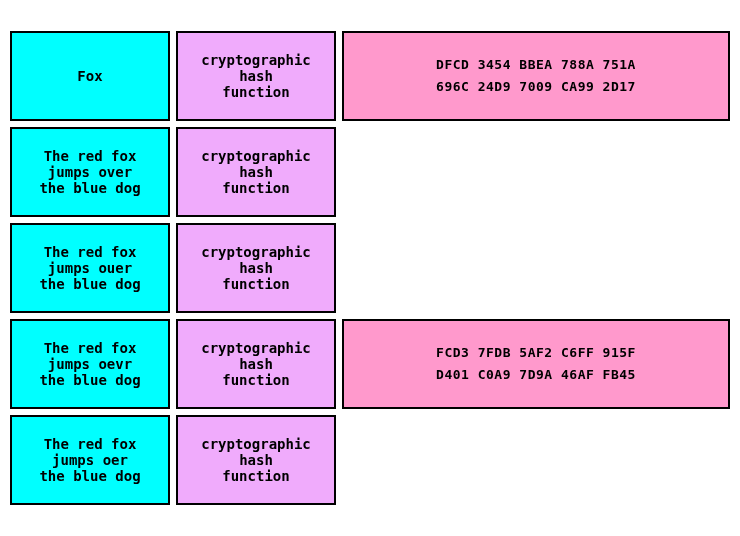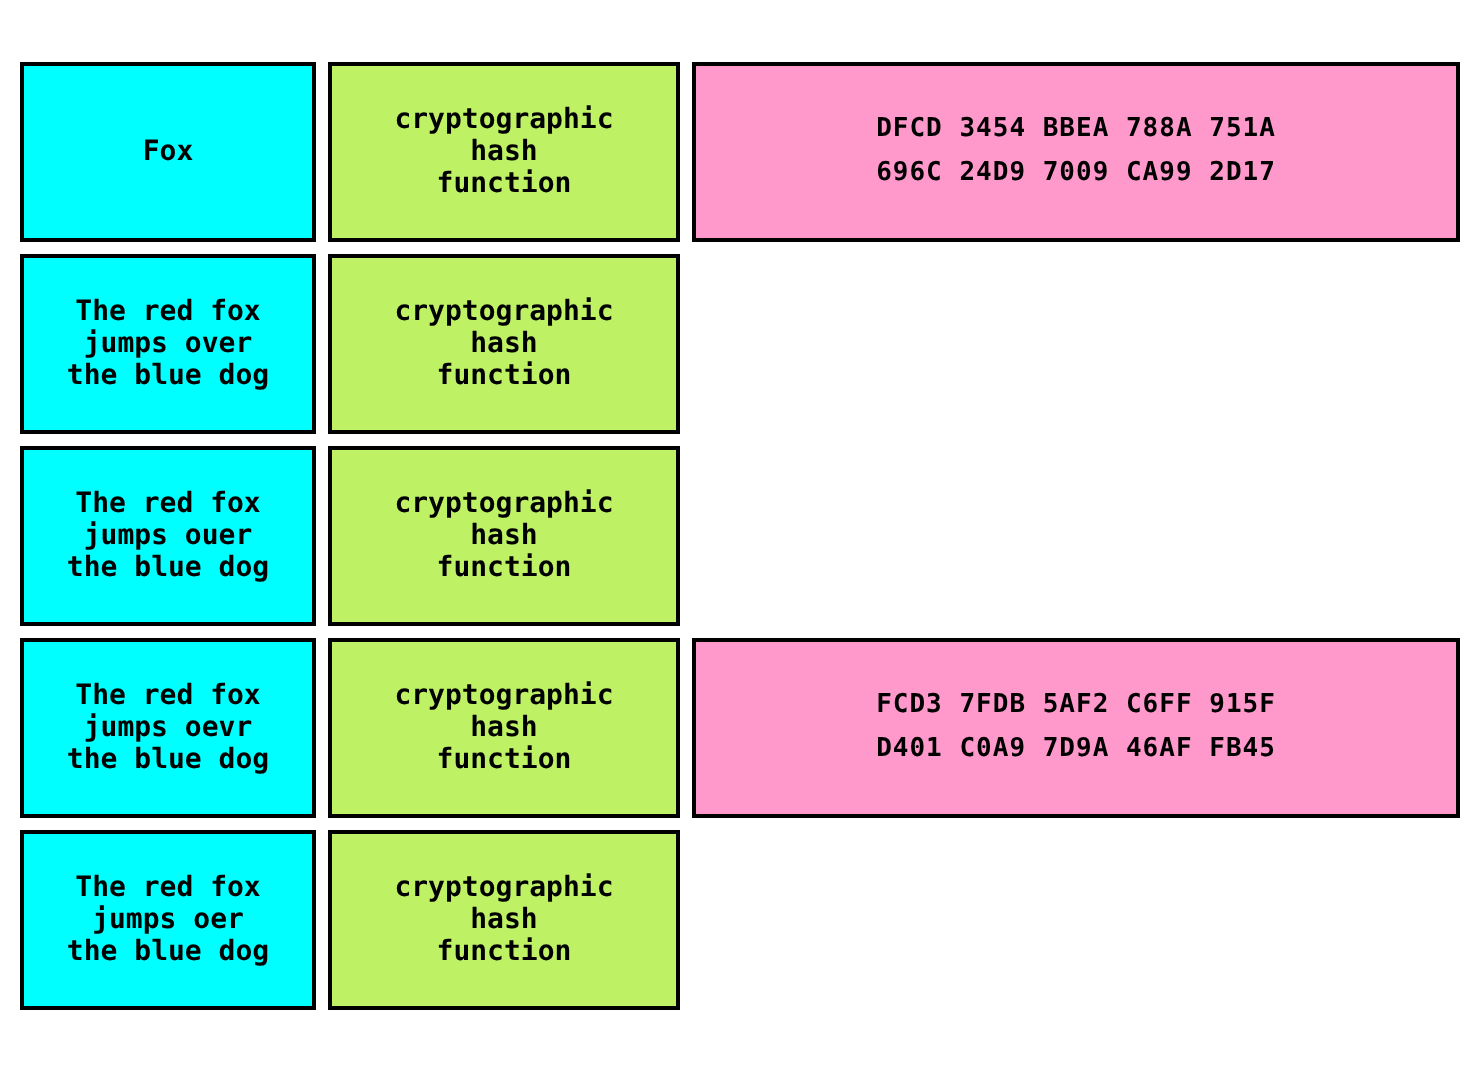--- a/index.html
+++ b/index.html
@@ -22,35 +22,35 @@
     }
     .row {
       display: flex;
       flex-direction: row;
       align-items: stretch;
       gap: 6px;
     }
     .input-box {
       background: #00FFFF;
       border: 2px solid #000;
-      width: 148px;
+      width: 160px;
       min-height: 90px;
       display: flex;
       align-items: center;
       justify-content: center;
       text-align: center;
       font-size: 14px;
       font-weight: bold;
       padding: 6px;
       flex-shrink: 0;
     }
     .hash-box {
-      background: #bef264;
+      background: #f0abfc;
       border: 2px solid #000;
-      width: 176px;
+      width: 160px;
       min-height: 90px;
       display: flex;
       align-items: center;
       justify-content: center;
       text-align: center;
       font-size: 14px;
       font-weight: bold;
       padding: 6px;
       flex-shrink: 0;
     }

